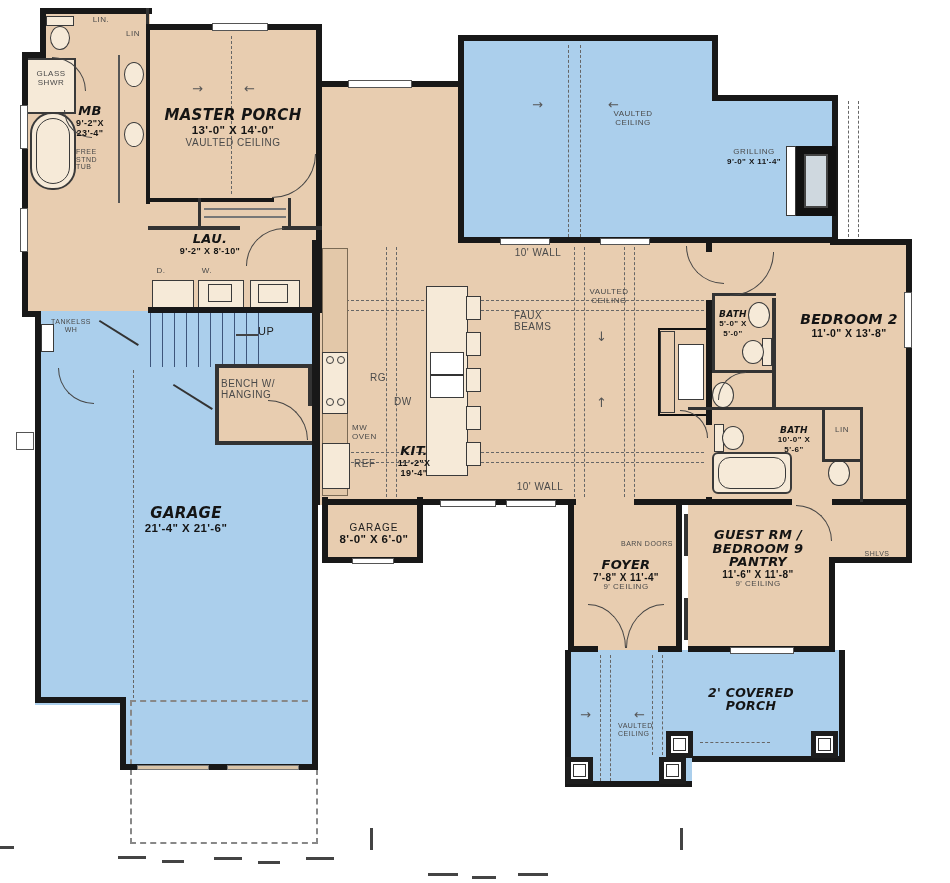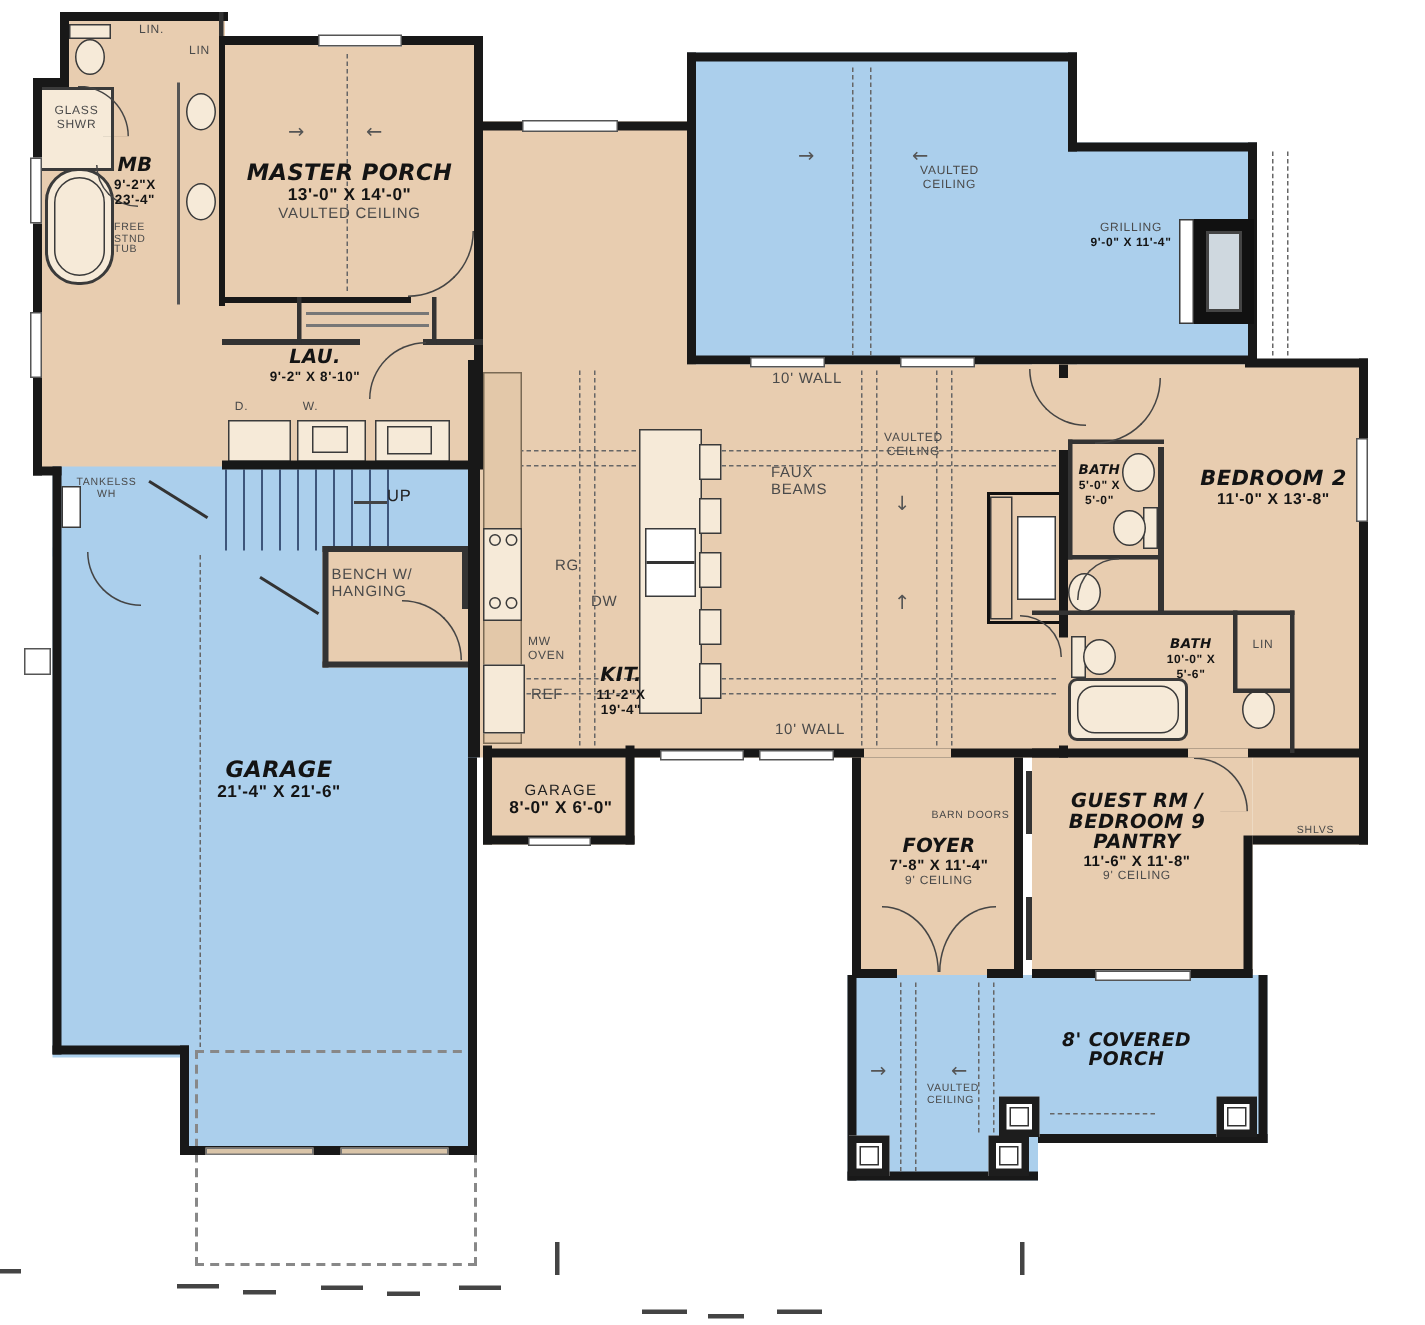--- a/index.html
+++ b/index.html
@@ -365,21 +365,21 @@
     </div>
   <div class="lg" style="left:618px;top:540px;width:58px;">
     <span class="note xs">BARN DOORS</span>
     </div>
   <div class="lg" style="left:578px;top:558px;width:96px;">
     <span class="name md">FOYER</span>
     <span class="dim sm" style="font-size:10px;">7'-8" X 11'-4"</span>
     <span class="note sm">9' CEILING</span>
     </div>
   <div class="lg" style="left:686px;top:686px;width:130px;">
-    <span class="name" style="font-size:12.5px;">8' COVERED PORCH</span>
+    <span class="name" style="font-size:12.5px;">2' COVERED PORCH</span>
     </div>
   <div class="lg" style="left:618px;top:722px;width:52px;text-align:left;">
     <span class="note xs">VAULTED CEILING</span>
     </div>
 
   <span class="arrow" style="left:192px;top:82px;">→</span>
   <span class="arrow" style="left:244px;top:82px;">←</span>
   <span class="arrow" style="left:532px;top:98px;">→</span>
   <span class="arrow" style="left:608px;top:98px;">←</span>
   <span class="arrow" style="left:596px;top:330px;">↓</span>

